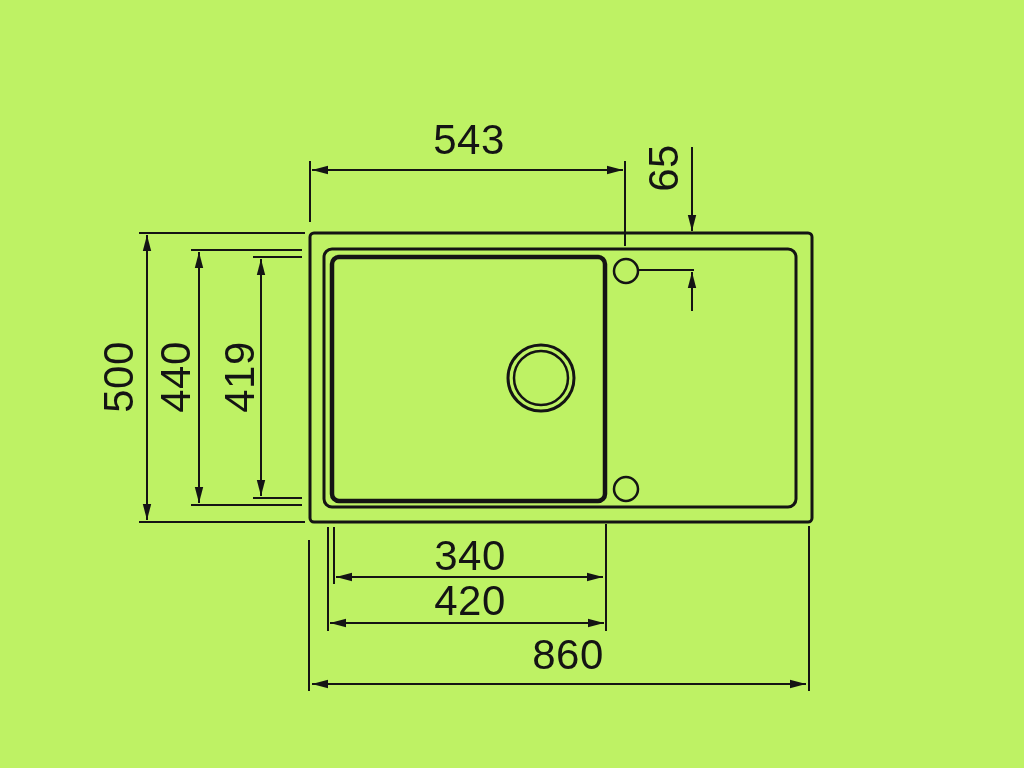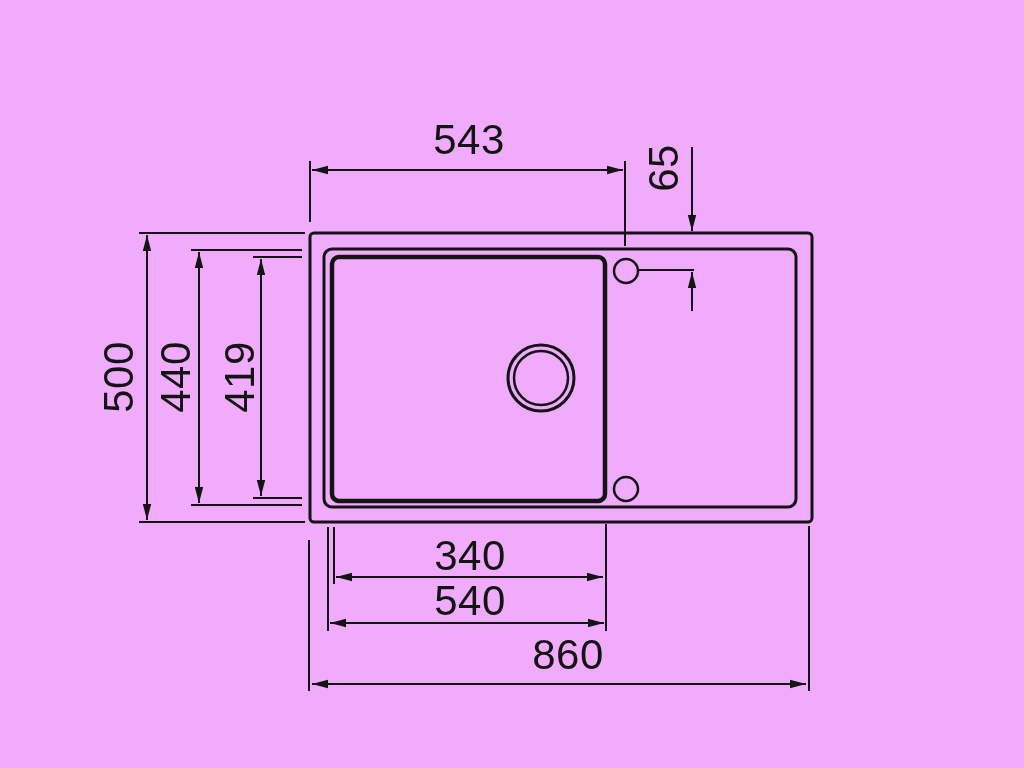--- a/index.html
+++ b/index.html
@@ -1,19 +1,19 @@
 <!DOCTYPE html>
 <html><head>
 <meta charset="utf-8">
 <style>
   html,body{margin:0;padding:0;background:#ffffff;}
   #canvas{
     position:relative;
     width:1024px;height:768px;
-    background:#f0abfc;
+    background:#bef264;
     overflow:hidden;
     font-family:"Liberation Sans", sans-serif;
   }
   #drawing{position:absolute;left:0;top:0;}
   .dim-label{
     position:absolute;
     font-size:42px;
     line-height:1;
     color:#141414;
     white-space:nowrap;
@@ -89,17 +89,17 @@
   <div class="dim-label vert" style="left:664px;top:168px;">65</div>
 
   <div class="dim-label vert" style="left:119px;top:377px;">500</div>
 
   <div class="dim-label vert" style="left:176px;top:377px;">440</div>
 
   <div class="dim-label vert" style="left:240px;top:377px;">419</div>
 
   <div class="dim-label" style="left:470px;top:556px;">340</div>
 
-  <div class="dim-label" style="left:470px;top:601px;">540</div>
+  <div class="dim-label" style="left:470px;top:601px;">420</div>
 
   <div class="dim-label" style="left:568px;top:655px;">860</div>
 
 </div>
 
 </body></html>

